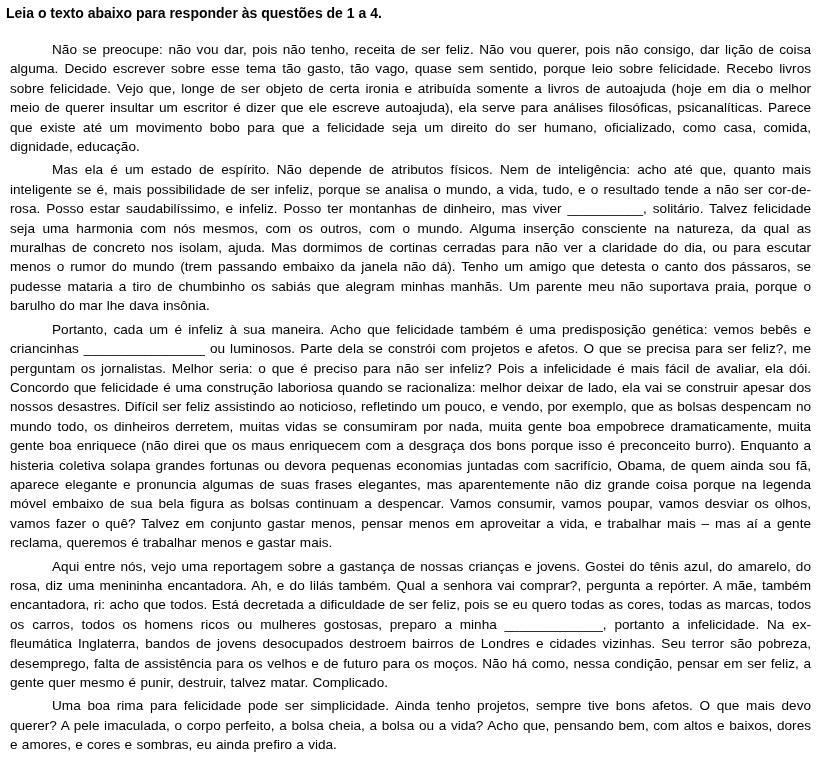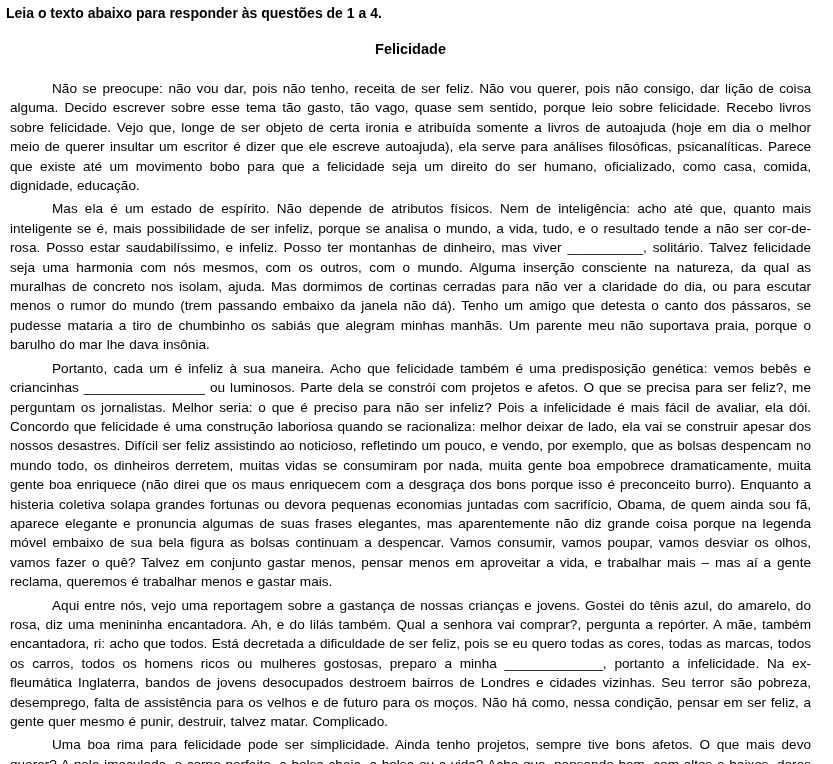--- a/index.html
+++ b/index.html
@@ -53,21 +53,20 @@
     text-align: right;
   }
 </style>
 </head>
 <body>
 
 <div class="page">
 
   <p class="instruction">Leia o texto abaixo para responder às questões de 1 a 4.</p>
 
-  <h1 class="text-title">Felicidade</h1>
 
   <div class="body-text">
     <p>Não se preocupe: não vou dar, pois não tenho, receita de ser feliz. Não vou querer, pois não consigo, dar lição de coisa alguma. Decido escrever sobre esse tema tão gasto, tão vago, quase sem sentido, porque leio sobre felicidade. Recebo livros sobre felicidade. Vejo que, longe de ser objeto de certa ironia e atribuída somente a livros de autoajuda (hoje em dia o melhor meio de querer insultar um escritor é dizer que ele escreve autoajuda), ela serve para análises filosóficas, psicanalíticas. Parece que existe até um movimento bobo para que a felicidade seja um direito do ser humano, oficializado, como casa, comida, dignidade, educação.</p>
     <p>Mas ela é um estado de espírito. Não depende de atributos físicos. Nem de inteligência: acho até que, quanto mais inteligente se é, mais possibilidade de ser infeliz, porque se analisa o mundo, a vida, tudo, e o resultado tende a não ser cor-de-rosa. Posso estar saudabilíssimo, e infeliz. Posso ter montanhas de dinheiro, mas viver __________, solitário. Talvez felicidade seja uma harmonia com nós mesmos, com os outros, com o mundo. Alguma inserção consciente na natureza, da qual as muralhas de concreto nos isolam, ajuda. Mas dormimos de cortinas cerradas para não ver a claridade do dia, ou para escutar menos o rumor do mundo (trem passando embaixo da janela não dá). Tenho um amigo que detesta o canto dos pássaros, se pudesse mataria a tiro de chumbinho os sabiás que alegram minhas manhãs. Um parente meu não suportava praia, porque o barulho do mar lhe dava insônia.</p>
     <p>Portanto, cada um é infeliz à sua maneira. Acho que felicidade também é uma predisposição genética: vemos bebês e criancinhas ________________ ou luminosos. Parte dela se constrói com projetos e afetos. O que se precisa para ser feliz?, me perguntam os jornalistas. Melhor seria: o que é preciso para não ser infeliz? Pois a infelicidade é mais fácil de avaliar, ela dói. Concordo que felicidade é uma construção laboriosa quando se racionaliza: melhor deixar de lado, ela vai se construir apesar dos nossos desastres. Difícil ser feliz assistindo ao noticioso, refletindo um pouco, e vendo, por exemplo, que as bolsas despencam no mundo todo, os dinheiros derretem, muitas vidas se consumiram por nada, muita gente boa empobrece dramaticamente, muita gente boa enriquece (não direi que os maus enriquecem com a desgraça dos bons porque isso é preconceito burro). Enquanto a histeria coletiva solapa grandes fortunas ou devora pequenas economias juntadas com sacrifício, Obama, de quem ainda sou fã, aparece elegante e pronuncia algumas de suas frases elegantes, mas aparentemente não diz grande coisa porque na legenda móvel embaixo de sua bela figura as bolsas continuam a despencar. Vamos consumir, vamos poupar, vamos desviar os olhos, vamos fazer o quê? Talvez em conjunto gastar menos, pensar menos em aproveitar a vida, e trabalhar mais – mas aí a gente reclama, queremos é trabalhar menos e gastar mais.</p>
     <p>Aqui entre nós, vejo uma reportagem sobre a gastança de nossas crianças e jovens. Gostei do tênis azul, do amarelo, do rosa, diz uma menininha encantadora. Ah, e do lilás também. Qual a senhora vai comprar?, pergunta a repórter. A mãe, também encantadora, ri: acho que todos. Está decretada a dificuldade de ser feliz, pois se eu quero todas as cores, todas as marcas, todos os carros, todos os homens ricos ou mulheres gostosas, preparo a minha _____________, portanto a infelicidade. Na ex-fleumática Inglaterra, bandos de jovens desocupados destroem bairros de Londres e cidades vizinhas. Seu terror são pobreza, desemprego, falta de assistência para os velhos e de futuro para os moços. Não há como, nessa condição, pensar em ser feliz, a gente quer mesmo é punir, destruir, talvez matar. Complicado.</p>
     <p>Uma boa rima para felicidade pode ser simplicidade. Ainda tenho projetos, sempre tive bons afetos. O que mais devo querer? A pele imaculada, o corpo perfeito, a bolsa cheia, a bolsa ou a vida? Acho que, pensando bem, com altos e baixos, dores e amores, e cores e sombras, eu ainda prefiro a vida.</p>
   </div>
 
   <p class="attribution">Lya Luft, Veja, 17/08/2011, pág. 24.</p>

